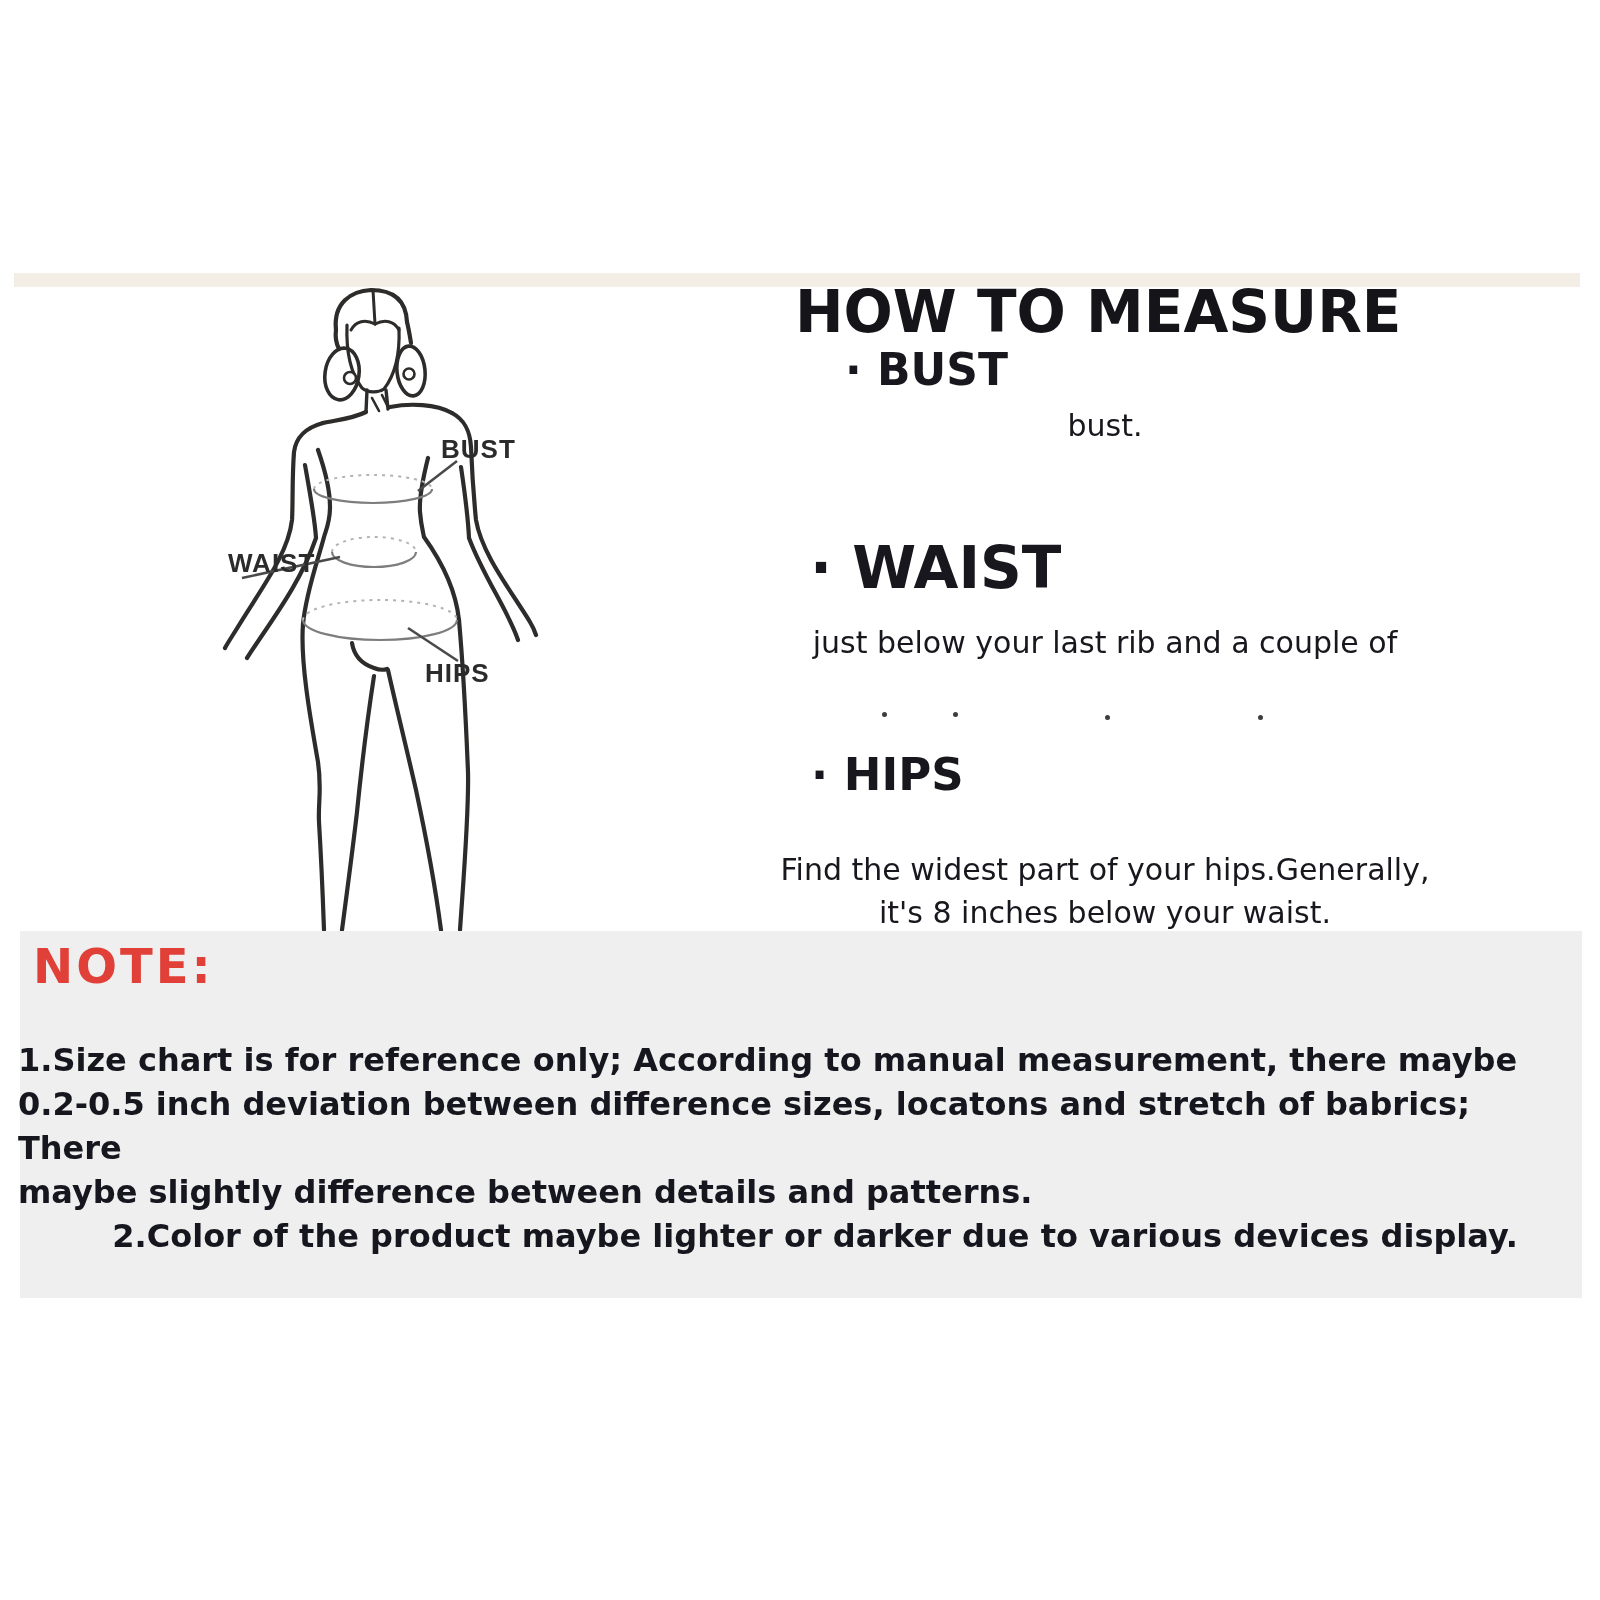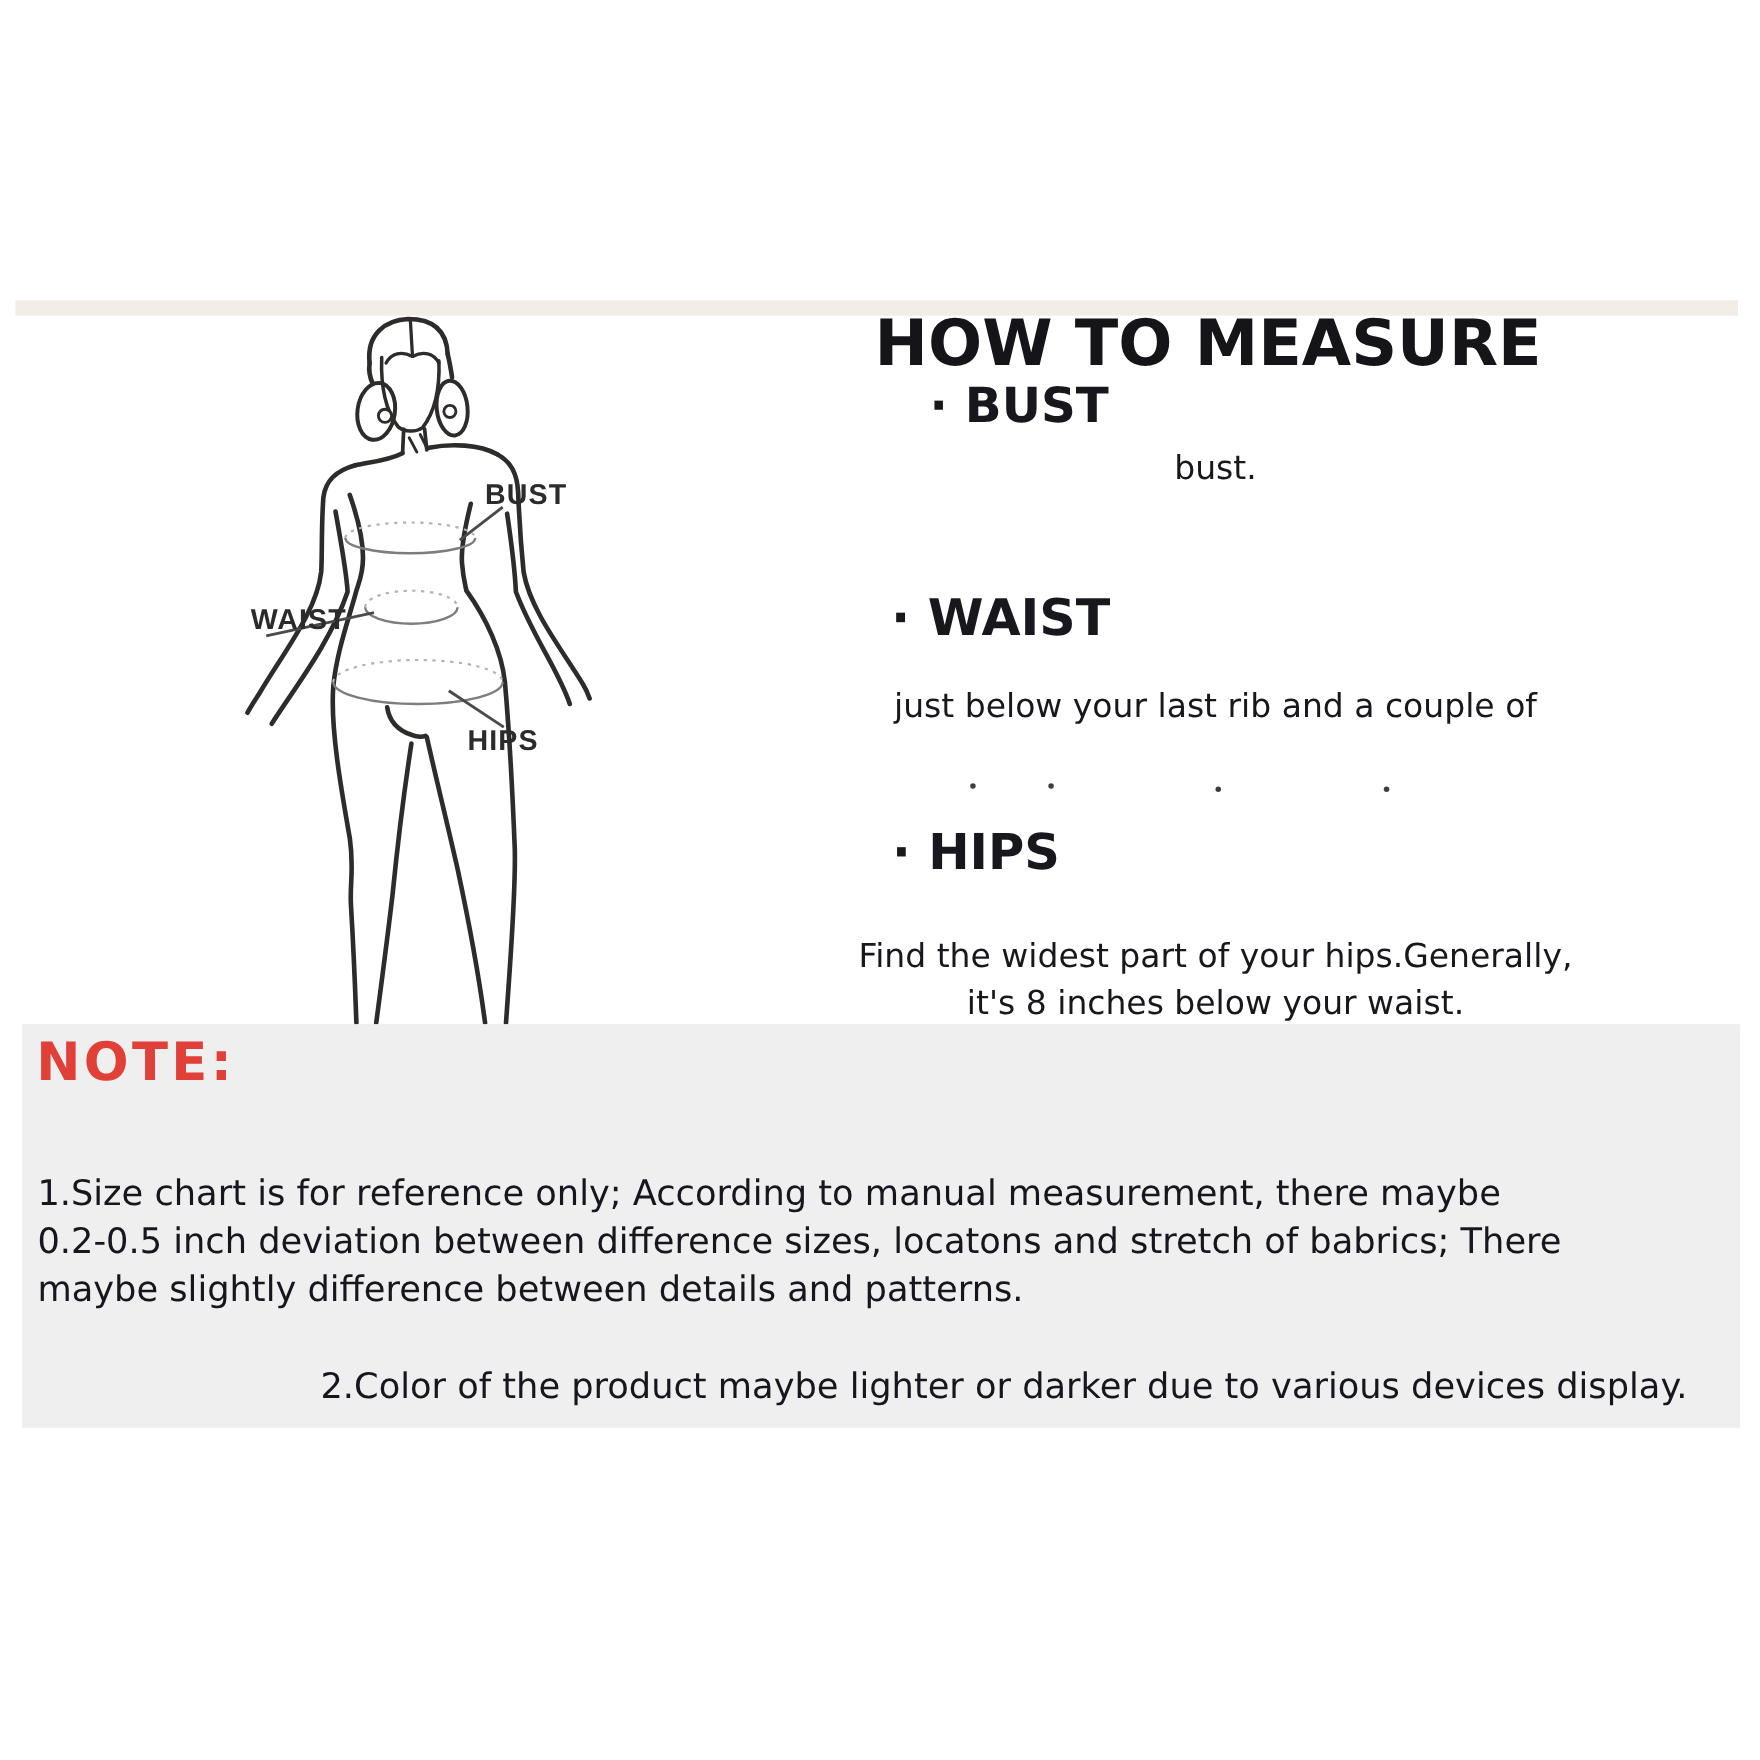--- a/index.html
+++ b/index.html
@@ -8,34 +8,34 @@
     font-family:"DejaVu Sans", sans-serif;color:#1b1b22;
   }
   .abs{position:absolute;}
   .top-strip{left:14px;top:273px;width:1566px;height:14px;background:#f2eee6;}
   .figure-svg{left:180px;top:270px;width:800px;height:670px;}
 
   .title{left:795px;top:278px;width:640px;text-align:left;
     font-size:58px;font-weight:700;letter-spacing:0px;color:#141419;white-space:nowrap;}
   .sec-heading{font-weight:700;color:#17171d;white-space:nowrap;}
   .h-bust{left:845px;top:344px;font-size:44px;}
-  .h-waist{left:810px;top:534px;font-size:46px;}
+  .h-waist{left:810px;top:534px;font-size:58px;}
   .h-hips{left:811px;top:748px;font-size:45px;}
   .para{left:745px;width:720px;text-align:center;font-size:30px;line-height:43px;
     color:#17171d;font-weight:500;}
   .p-bust{top:404px;}
   .p-waist{top:621px;}
   .p-hips{top:848px;}
   .remnant-dot{width:5px;height:5px;background:#3d3d3d;border-radius:50%;}
 
   .note-box{left:20px;top:931px;width:1562px;height:367px;background:#efefef;}
   .note-heading{left:33px;top:938px;font-size:48px;font-weight:700;
     letter-spacing:3px;color:#e04038;white-space:nowrap;}
-  .note-text{left:34px;width:1500px;font-size:32px;line-height:44px;
-    color:#16161f;font-weight:400;margin-top:24px;}
+  .note-text{left:18px;width:1500px;font-size:32px;line-height:44px;
+    color:#16161f;font-weight:700;}
   .note-1{top:1038px;}
   .note-2{top:1214px;text-align:right;}
 </style>
 </head>
 <body>
 
 <div class="canvas">
 
   <div class="abs top-strip"></div>
 

